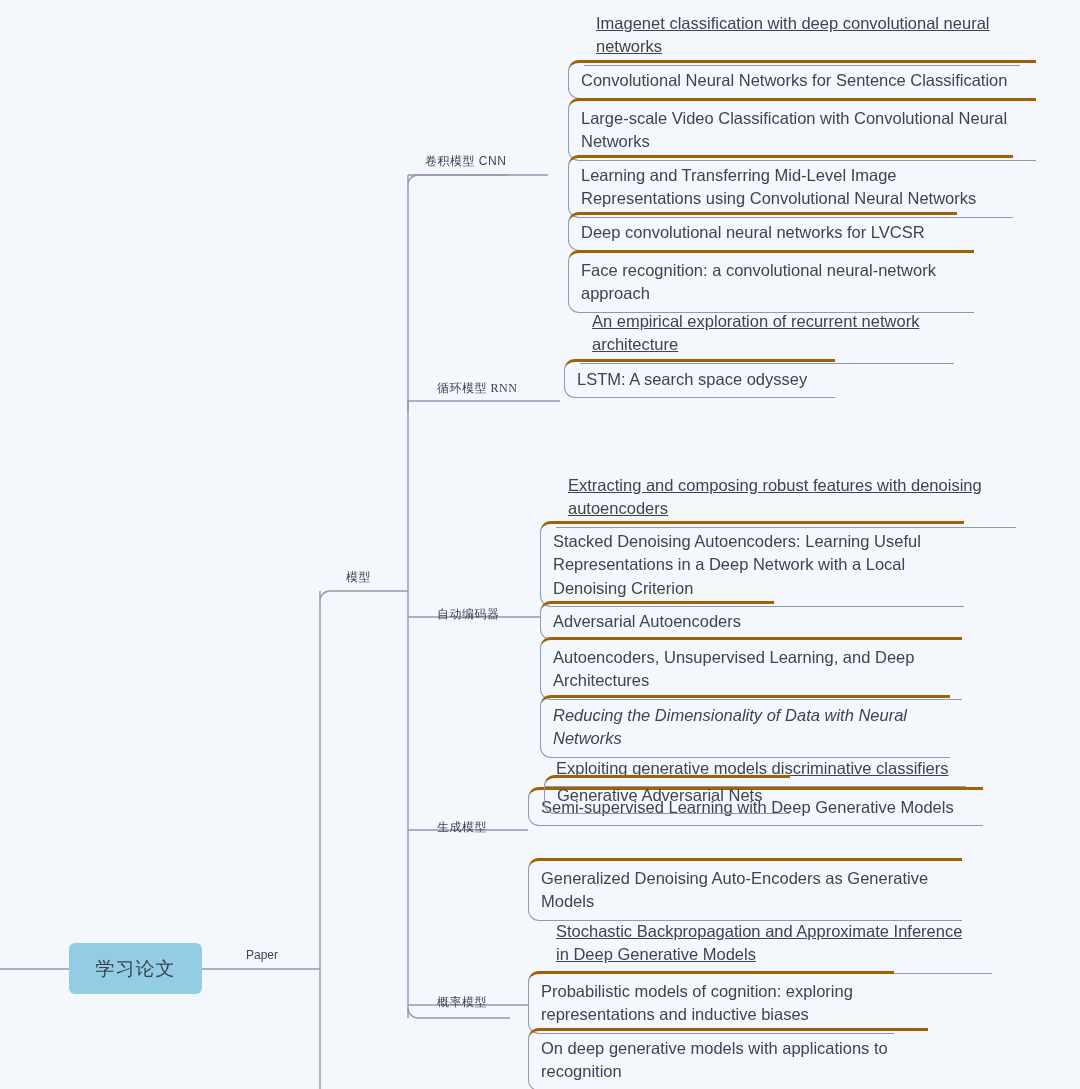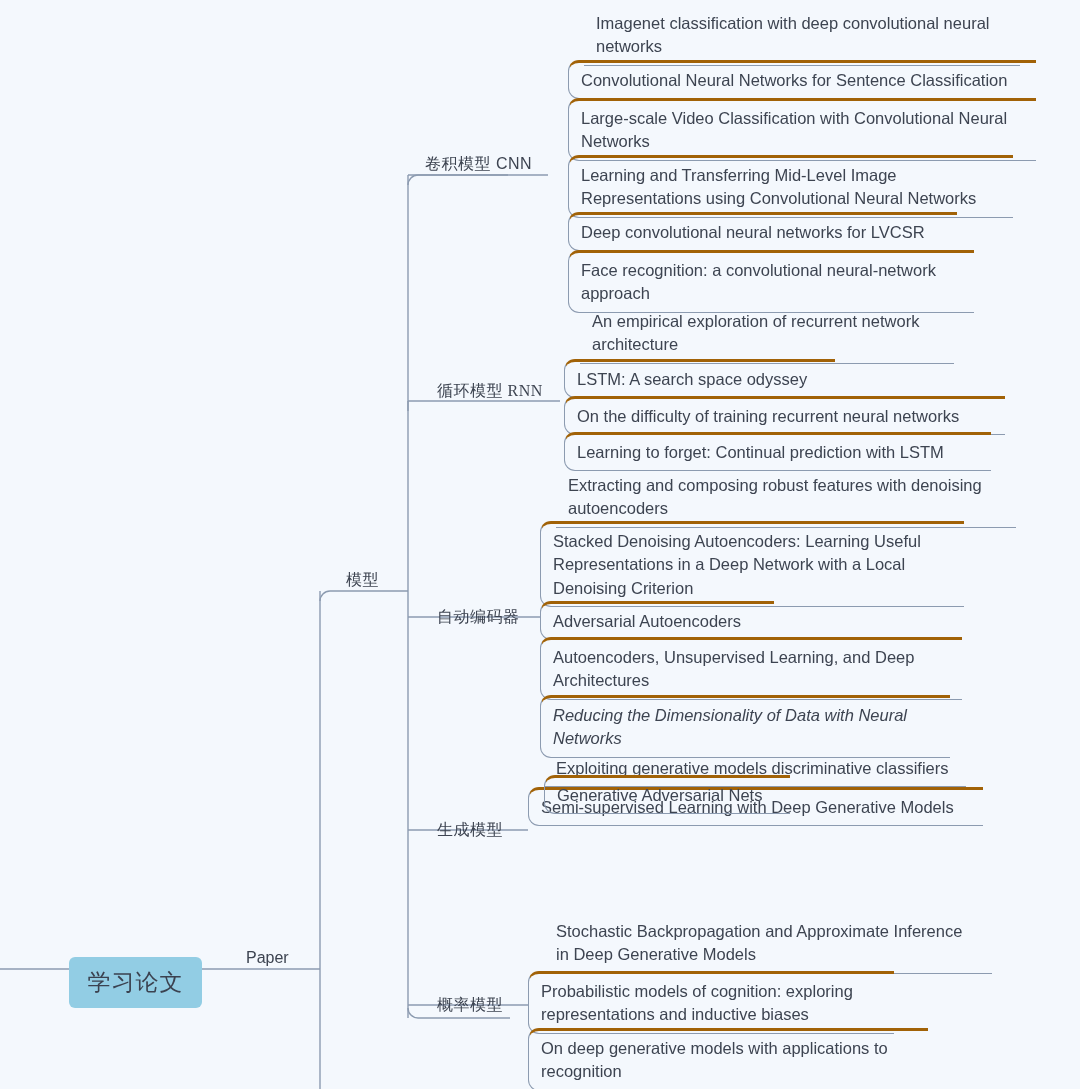--- a/index.html
+++ b/index.html
@@ -25,33 +25,32 @@
     width: 1080px;
     height: 1089px;
     pointer-events: none;
   }
   
   .root-node {
     position: absolute;
     background: #92cde4;
     border-radius: 6px;
     color: #3b4250;
-    font-size: 23px;
+    font-size: 19px;
     letter-spacing: 1px;
     display: flex;
     align-items: center;
     justify-content: center;
     box-sizing: border-box;
-    margin-top: 14px;
   }
   
   .branch-label {
     position: absolute;
     color: #3d4451;
-    font-size: 16px;
+    font-size: 12px;
     white-space: nowrap;
     line-height: 1.25;
   }
   .branch-label.cjk { letter-spacing: 0.5px; }
   
   .leaf {
     position: absolute;
     box-sizing: border-box;
     color: #3d4451;
     font-size: 16.5px;
@@ -62,20 +61,21 @@
   }
   .leaf.bracketed {
     border-left: 1px solid #8c9bb0;
     border-top: 3px solid #a16207;
     border-top-left-radius: 11px;
     border-bottom-left-radius: 11px;
   }
   .leaf.plain {
     border-left: none;
     border-top: none;
+    text-decoration: underline;
   }
 </style>
 </head>
 <body>
 
 <div id="mindmap">
 
   <svg id="edges" viewBox="0 0 1080 1089" xmlns="http://www.w3.org/2000/svg">
     <g fill="none" stroke="#8c9bb0" stroke-width="1.4">
 
@@ -131,22 +131,20 @@
   <div class="leaf bracketed" style="left:568px; top:250px; width:406px;">Face recognition: a convolutional neural-network
 approach</div>
 
   <div class="branch-label cjk" style="left:437px; top:381px;font-family:Liberation Serif, serif;">
     <span>循环模型 RNN</span>
   </div>
 
   <div class="leaf plain" style="left:580px; top:304px; width:374px;">An empirical exploration of recurrent network
 architecture</div>
   <div class="leaf bracketed" style="left:564px; top:359px; width:271px;">LSTM: A search space odyssey</div>
-  <div class="leaf bracketed" style="left:564px; top:396px; width:441px;">On the difficulty of training recurrent neural networks</div>
-  <div class="leaf bracketed" style="left:564px; top:432px; width:427px;">Learning to forget: Continual prediction with LSTM</div>
 
   <div class="branch-label cjk" style="left:437px; top:607px;">
     <span>自动编码器</span>
   </div>
 
   <div class="leaf plain" style="left:556px; top:468px; width:460px;">Extracting and composing robust features with denoising
 autoencoders</div>
   <div class="leaf bracketed" style="left:540px; top:521px; width:424px;">Stacked Denoising Autoencoders: Learning Useful
 Representations in a Deep Network with a Local
 Denoising Criterion</div>
@@ -156,20 +154,22 @@
   <div class="leaf bracketed" style="left:540px; top:695px; width:410px;font-style:italic;">Reducing the Dimensionality of Data with Neural
 Networks</div>
 
   <div class="branch-label cjk" style="left:437px; top:820px;">
     <span>生成模型</span>
   </div>
 
   <div class="leaf plain" style="left:544px; top:751px; width:422px;">Exploiting generative models discriminative classifiers</div>
   <div class="leaf bracketed" style="left:528px; top:787px; width:455px;">Semi-supervised Learning with Deep Generative Models</div>
   <div class="leaf bracketed" style="left:528px; top:775px; width:246px;margin-left:16px;">Generative Adversarial Nets</div>
+  <div class="leaf bracketed" style="left:528px; top:858px; width:434px;">Generalized Denoising Auto-Encoders as Generative
+Models</div>
 
   <div class="branch-label cjk" style="left:437px; top:995px;">
     <span>概率模型</span>
   </div>
 
   <div class="leaf plain" style="left:544px; top:914px; width:448px;">Stochastic Backpropagation and Approximate Inference
 in Deep Generative Models</div>
   <div class="leaf bracketed" style="left:528px; top:971px; width:366px;">Probabilistic models of cognition: exploring
 representations and inductive biases</div>
   <div class="leaf bracketed" style="left:528px; top:1028px; width:400px;">On deep generative models with applications to

